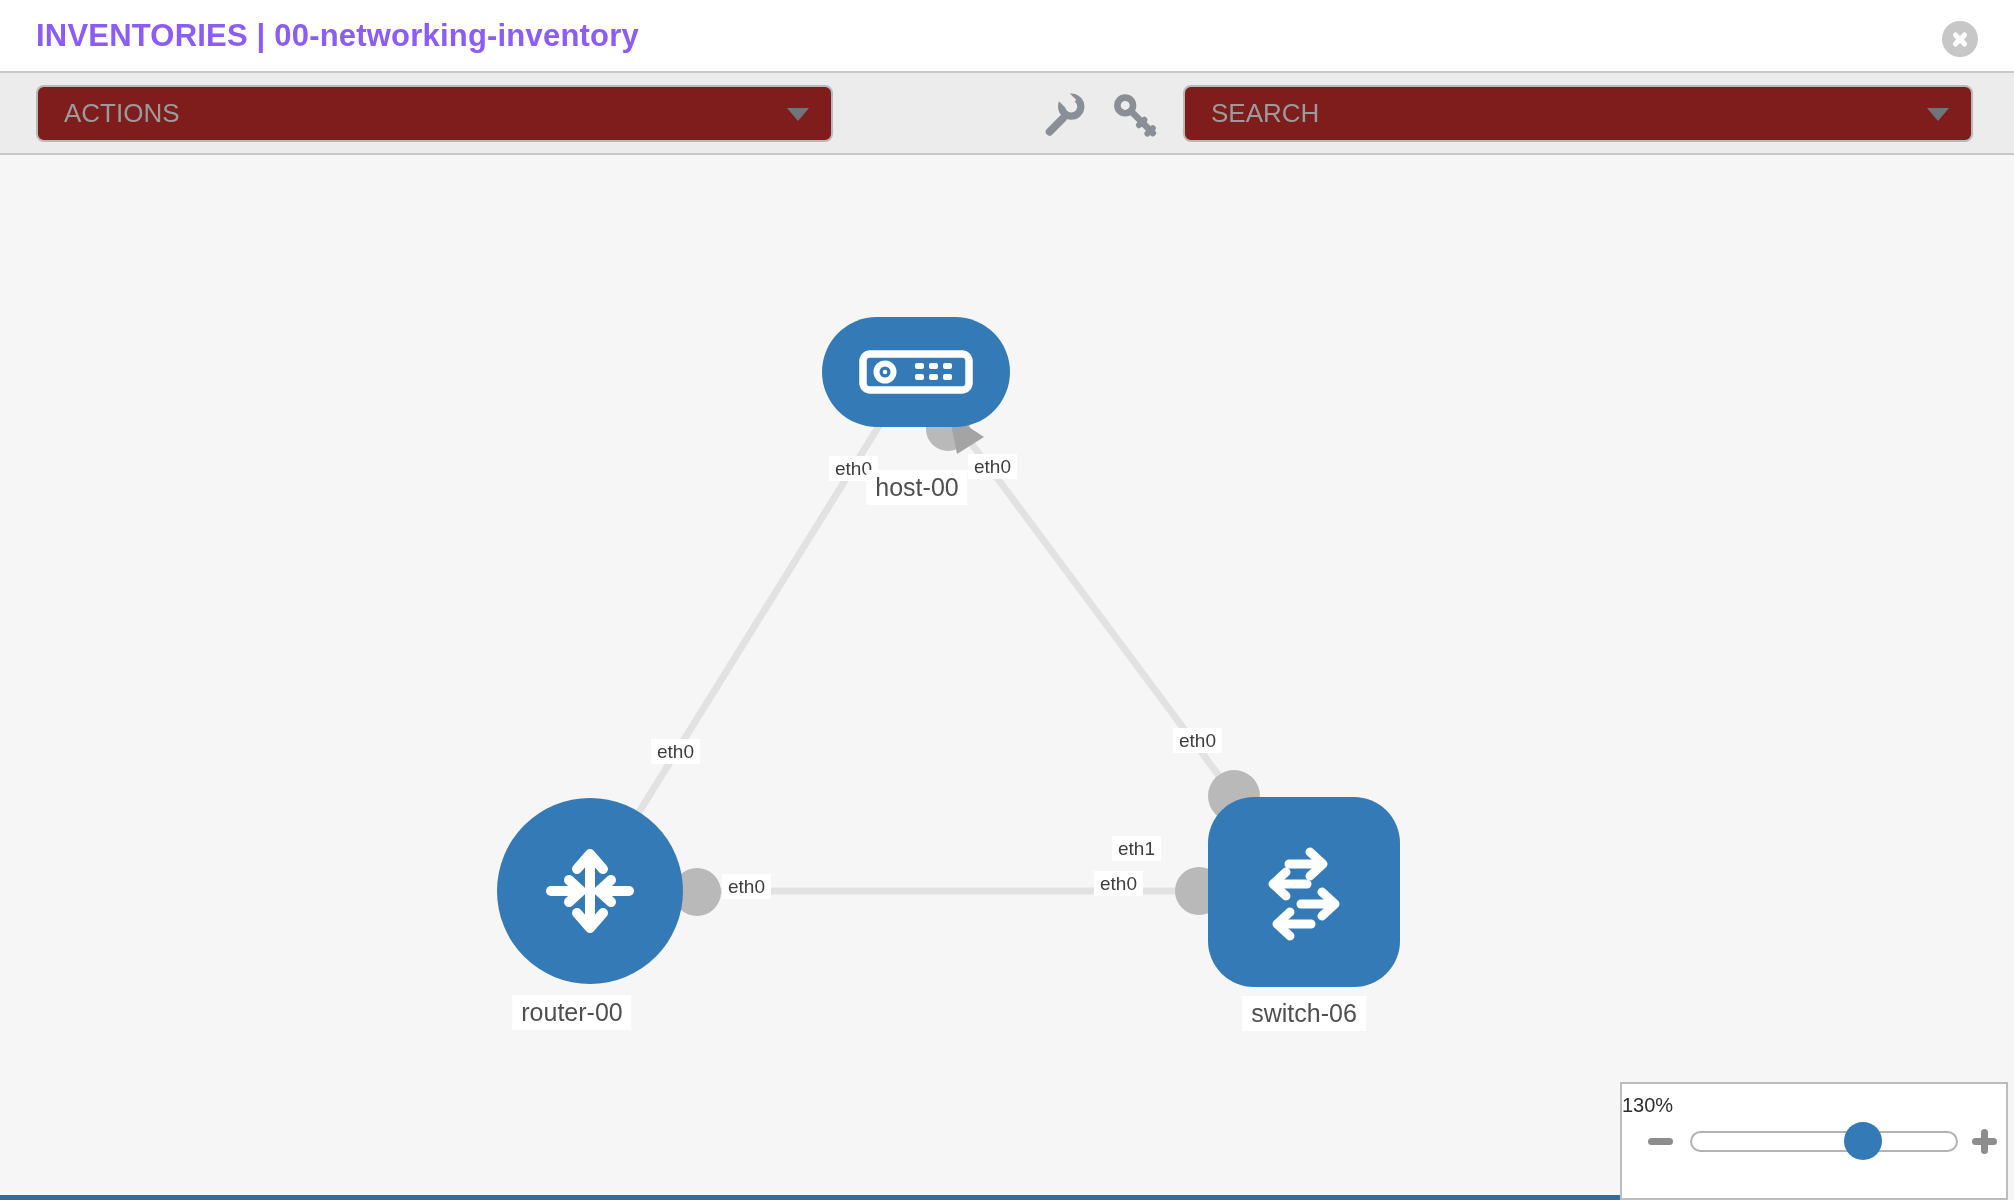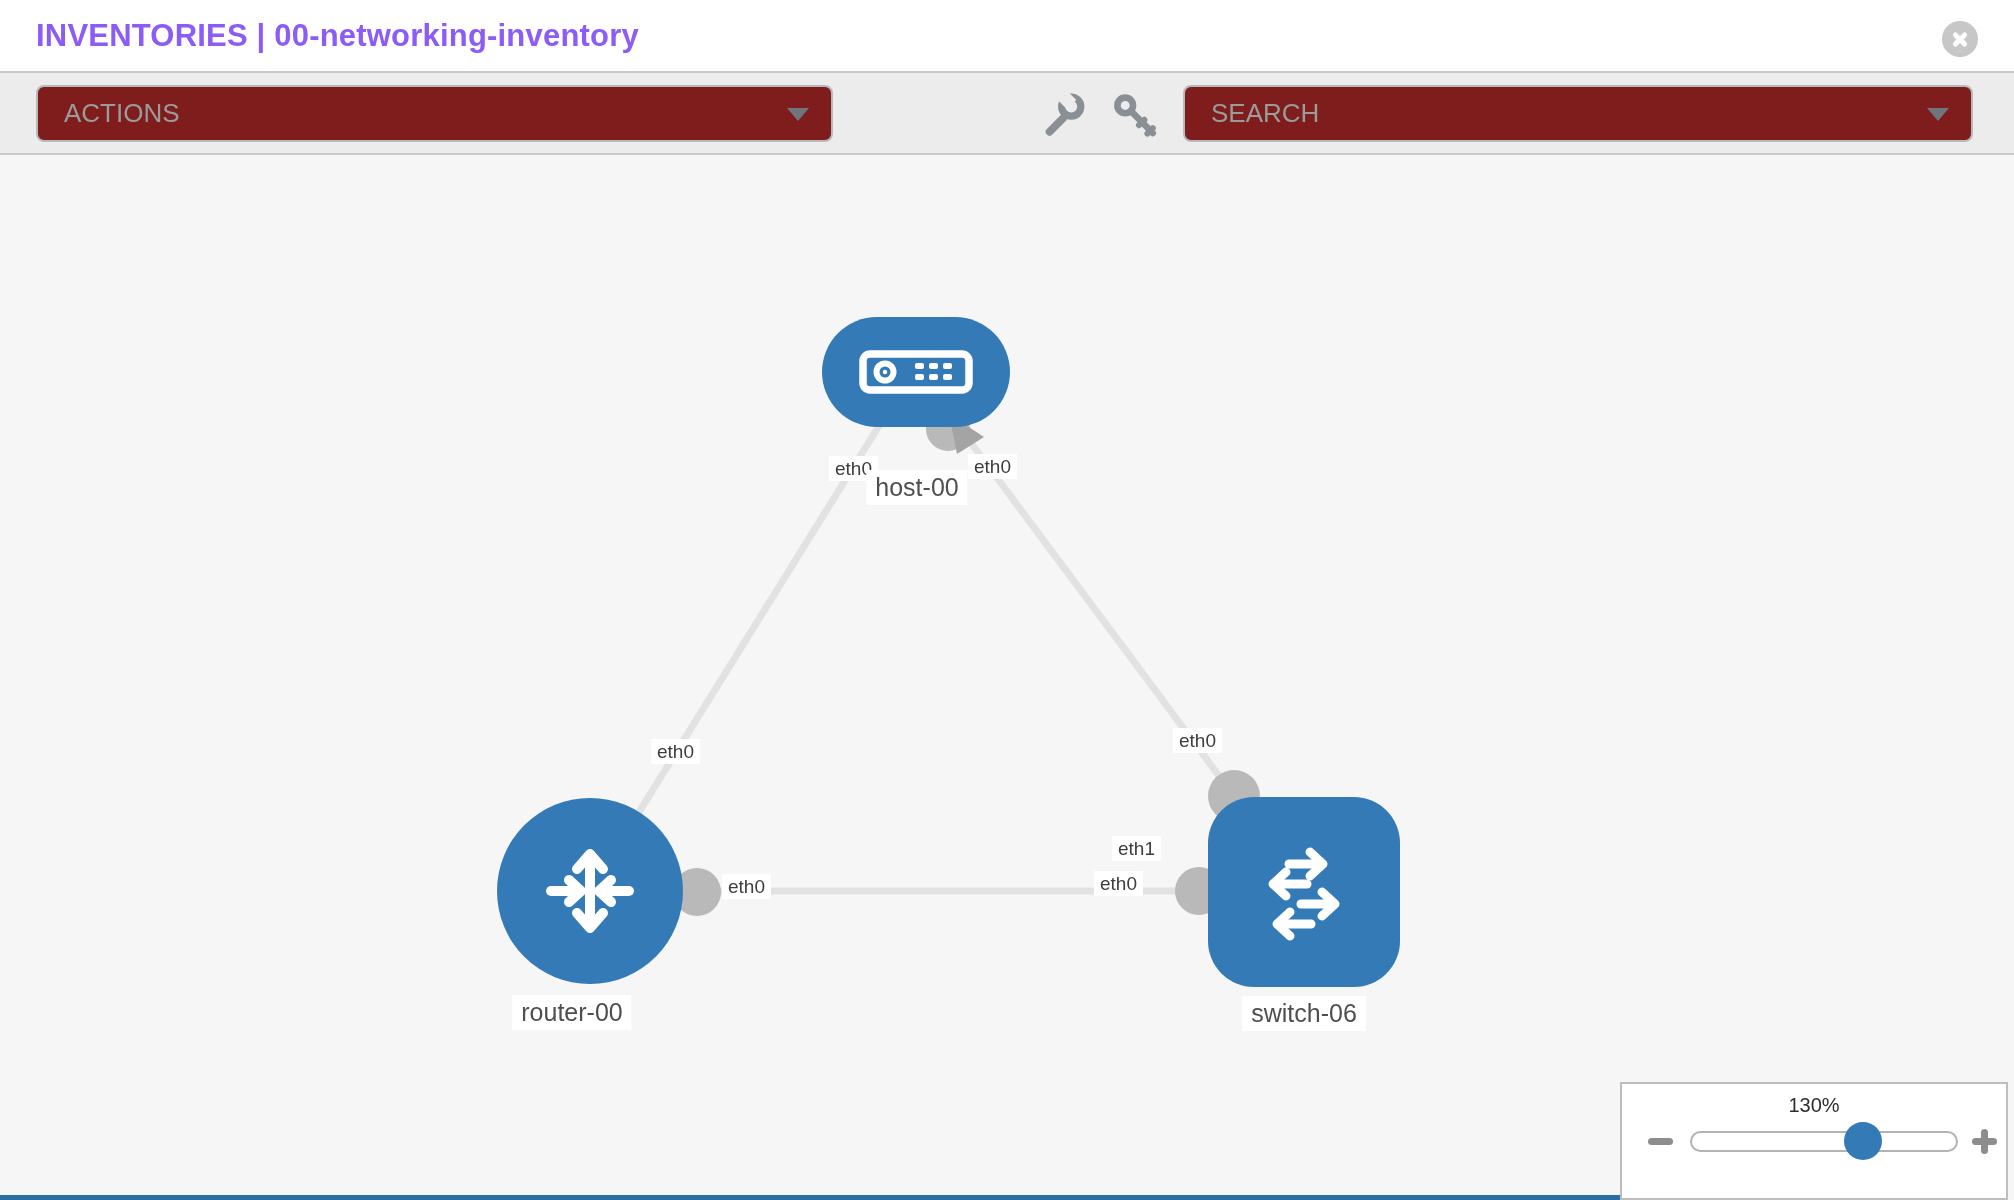--- a/index.html
+++ b/index.html
@@ -68,21 +68,21 @@
   .b-sw-under { left:1094px; top:716px; }
   .b-sw-over  { left:1112px; top:681px; }
   .l-host   { left:917px;  top:283px;margin-top:32px; }
   .l-router { left:572px;  top:840px; }
   .l-switch { left:1304px; top:841px; }
   
   .zoom-panel {
     position:absolute; left:1620px; top:927px; width:388px; height:118px;
     background:#ffffff; border:2px solid #bdbdbd; box-sizing:border-box;
   }
-  .zoom-val { position:absolute; left:0; right:0; top:10px; text-align:center; font-size:20px; color:#2e2e2e; }
+  .zoom-val { position:absolute; left:0; right:0; top:10px; text-align:left; font-size:20px; color:#2e2e2e; }
   .zoom-minus { position:absolute; left:26px; top:54px; width:25px; height:7px; border-radius:3.5px; background:#8d8d8d; cursor:pointer; }
   .zoom-track {
     position:absolute; left:68px; top:47px; width:268px; height:21px; box-sizing:border-box;
     background:#ffffff; border:2px solid #b3b3b3; border-radius:11px; cursor:pointer;
   }
   .zoom-thumb {
     position:absolute; left:222px; top:38px; width:38px; height:38px;
     border-radius:50%; background:#337ab7; cursor:grab;
   }
   .zoom-plus { position:absolute; left:350px; top:45px; width:25px; height:25px; cursor:pointer; }

